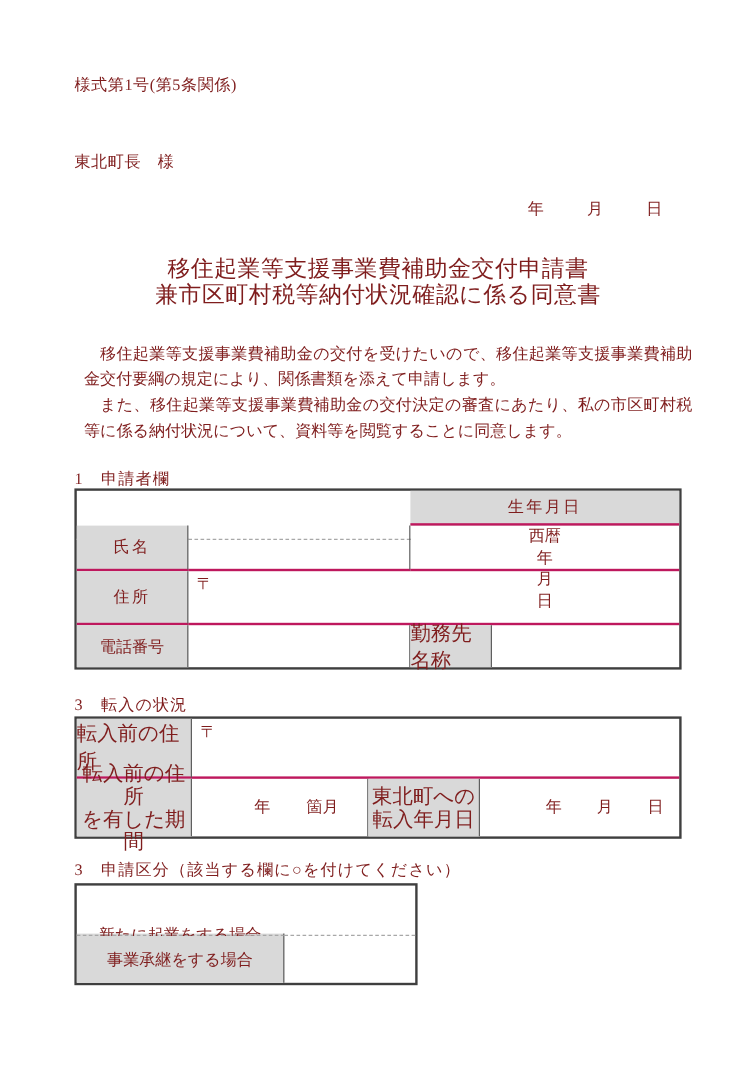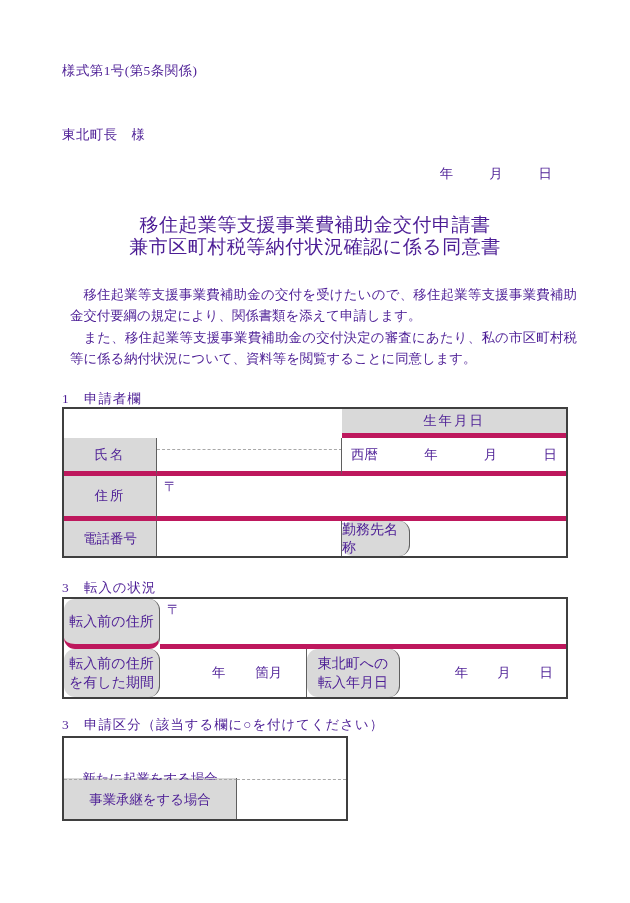--- a/index.html
+++ b/index.html
@@ -3,21 +3,21 @@
 <meta charset="utf-8">
 <style>
   * { box-sizing: border-box; margin: 0; padding: 0; }
   html, body { background: #ffffff; }
   .page {
     position: relative;
     width: 630px;
     height: 903px;
     background: #ffffff;
     font-family: "Liberation Serif", "DejaVu Serif", serif;
-    color: #4c1d95;
+    color: #7f1d1d;
     font-size: 13.4px;
     overflow: hidden;
   }
   .form-number { position: absolute; left: 62px; top: 62px; letter-spacing: 0.5px; }
   .addressee   { position: absolute; left: 62px; top: 126px; letter-spacing: 0.5px; }
   .date-line   { position: absolute; top: 165px; right: 78px; display: inline-flex; gap: 36px; }
   .doc-title   { position: absolute; top: 214px; left: 0; width: 100%; text-align: center;
                  font-size: 19px; line-height: 21.5px; letter-spacing: 0.5px; }
   .intro       { position: absolute; top: 284px; left: 70px; width: 507px;
                  line-height: 21.4px; text-align: justify; }
@@ -26,34 +26,34 @@
   .sh1 { top: 390px; }
   .sh2 { top: 579px; }
   .sh3 { top: 716px; }
 
   .tbl { position: absolute; left: 62px; display: grid; border: 2px solid #3f3f3f; background: #fff; }
   .t1 { top: 407px; width: 506px; grid-template-columns: 93px 185px 68px 1fr; grid-template-rows: 29px 38px 45px 35px; }
   .t2 { top: 597px; width: 506px; grid-template-columns: 96px 147px 93px 1fr; grid-template-rows: 50px 48px; }
   .t3 { top: 736px; width: 286px; grid-template-columns: 173px 1fr; grid-template-rows: 42px 39px; }
 
   .cell { display: flex; align-items: center; justify-content: center;
-          border-right: 1px solid #5f5f5f; border-bottom: 5px solid #be185d; }
+          border-right: 1px solid #5f5f5f; border-bottom: 2px solid #be185d; }
   .cell.last-col { border-right: none; }
   .cell.last-row { border-bottom: none; }
   .cell.dashed   { border-bottom: 1px dashed #a8a8a8; margin-top: 40px; }
   .gray { background: #d9d9d9; }
   .span2 { grid-column: span 2; }
   .span3 { grid-column: span 3; }
   .two-line { white-space: pre-line; text-align: center; line-height: 19px; }
 
   .postal-cell { justify-content: flex-start; align-items: flex-start; padding: 2px 7px; }
-  .date-row    { justify-content: space-between; padding: 0 9px; }
+  .date-row    { justify-content: space-between; padding: 0 9px; flex-direction: column; }
   .date-right  { justify-content: flex-end; gap: 29px; padding-right: 13px; }
   .period-cell { gap: 30px; padding-left: 28px; }
-  .tight { letter-spacing: 0; font-size: 14px; border-radius: 11px; }
+  .tight { letter-spacing: 0; font-size: 17px; }
   .lsp   { letter-spacing: 2px; }
 </style>
 </head>
 <body>
 
 <div class="page">
 
   <div class="form-number">様式第1号(第5条関係)</div>
   <div class="addressee">東北町長　様</div>
 

